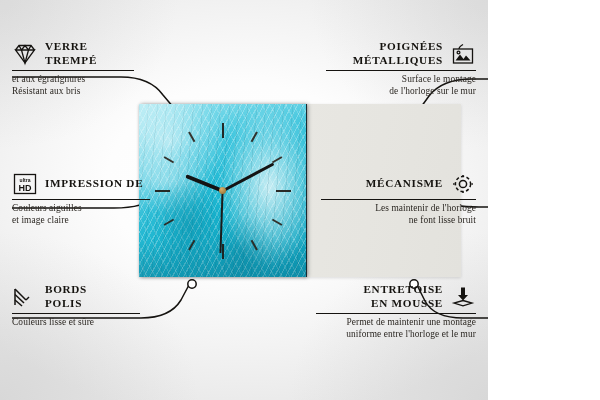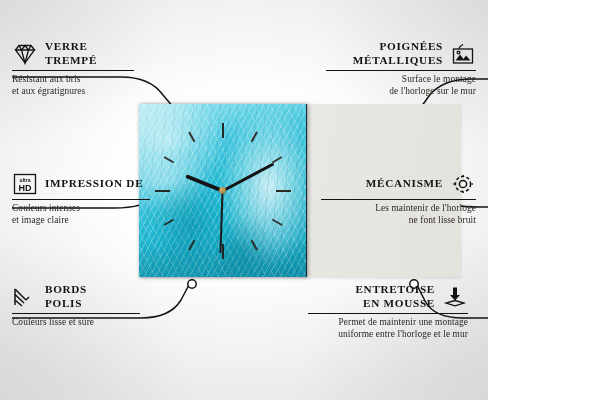--- a/index.html
+++ b/index.html
@@ -217,41 +217,41 @@
           <path d="M9.5,8 L13,21 L16.5,8"></path>
         </svg>
       </span>
       <span>
         <span class="co-title" style="display:block">VERRE</span>
         <span class="co-title" style="display:block">TREMPÉ</span>
       </span>
     </div>
     <div class="co-rule" style="width:122px"></div>
     <div class="co-desc">
+      <div>et aux égratignures</div>
       <div>Résistant aux bris</div>
-      <div>et aux égratignures</div>
     </div>
   </div>
 
   <div class="callout left" style="left:12px;top:172px;width:150px;">
     <div class="co-head">
       <span class="ico">
         <svg viewBox="0 0 26 24" width="26" height="24">
           <rect x="2.5" y="2.5" width="21" height="19" fill="none" stroke="#151310" stroke-width="1.3"></rect>
           <text x="13" y="10" font-family="Liberation Sans, sans-serif" font-size="5" font-weight="bold" fill="#151310" text-anchor="middle">ultra</text>
           <text x="13" y="19" font-family="Liberation Sans, sans-serif" font-size="9" font-weight="bold" fill="#151310" text-anchor="middle">HD</text>
         </svg>
       </span>
       <span>
         <span class="co-title" style="display:block">IMPRESSION DE</span>
       </span>
     </div>
     <div class="co-rule" style="width:138px"></div>
     <div class="co-desc">
-      <div>Couleurs intenses</div>
+      <div>Couleurs aiguilles</div>
       <div>et image claire</div>
     </div>
   </div>
 
   <div class="callout left" style="left:12px;top:283px;width:140px;">
     <div class="co-head">
       <span class="ico">
         <svg viewBox="0 0 26 24" width="26" height="24" fill="none" stroke="#151310" stroke-width="1.5">
           <path d="M3,4 L14,15"></path>
           <path d="M3,9.5 L12,18"></path>
@@ -306,21 +306,21 @@
         </svg>
       </span>
     </div>
     <div class="co-rule" style="width:155px;margin-left:auto"></div>
     <div class="co-desc">
       <div>Les maintenir de l'horloge</div>
       <div>ne font lisse bruit</div>
     </div>
   </div>
 
-  <div class="callout right" style="right:20px;top:283px;width:170px;">
+  <div class="callout right" style="right:12px;top:283px;width:170px;">
     <div class="co-head">
       <span>
         <span class="co-title" style="display:block">ENTRETOISE</span>
         <span class="co-title" style="display:block">EN MOUSSE</span>
       </span>
       <span class="ico">
         <svg viewBox="0 0 26 24" width="26" height="24" fill="none" stroke="#151310" stroke-width="1.3">
           <path d="M11,2.5 L15,2.5 L15,10 L18,10 L13,15.5 L8,10 L11,10 Z" fill="#151310" stroke="none"></path>
           <path d="M13,15.5 L22,18 L13,20.8 L4,18 Z"></path>
         </svg>

